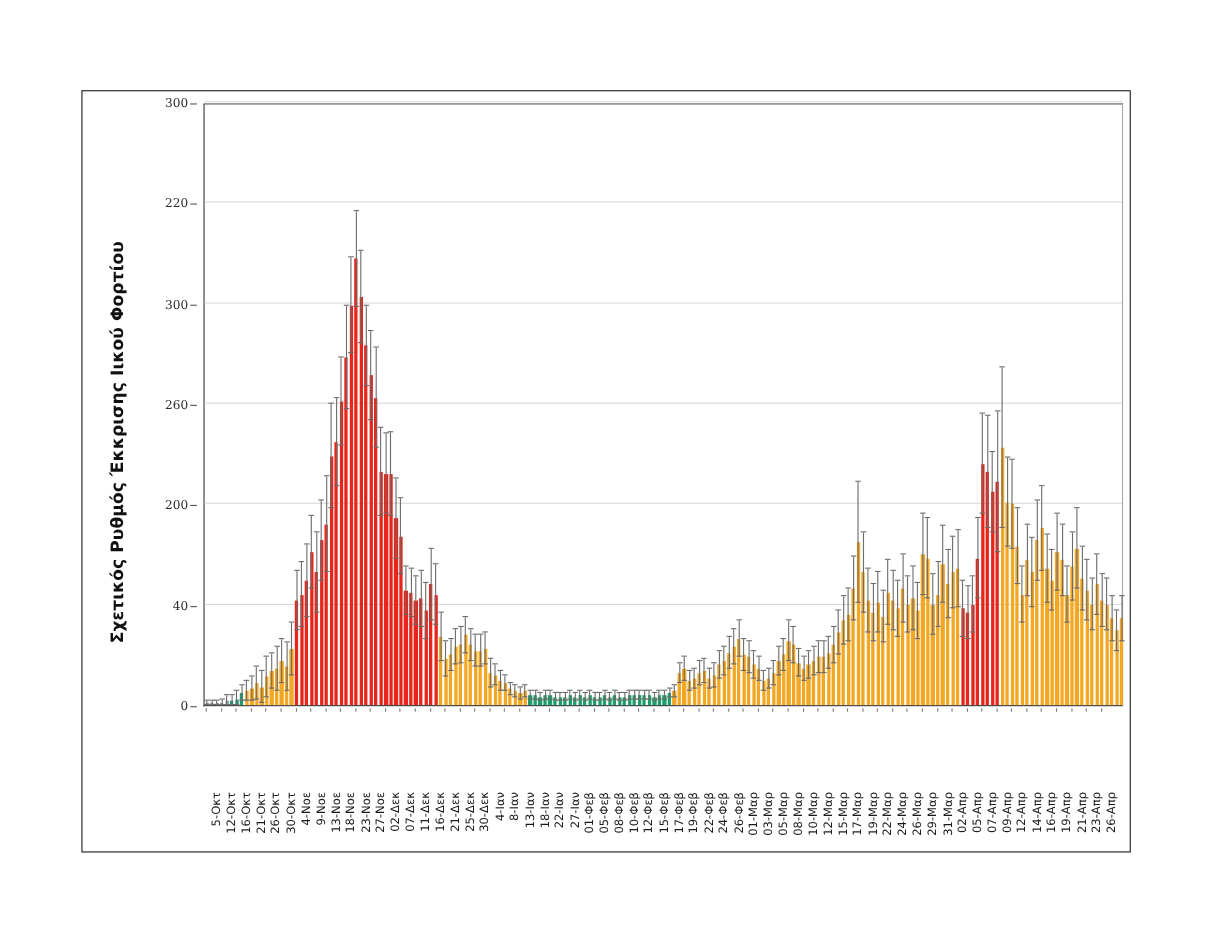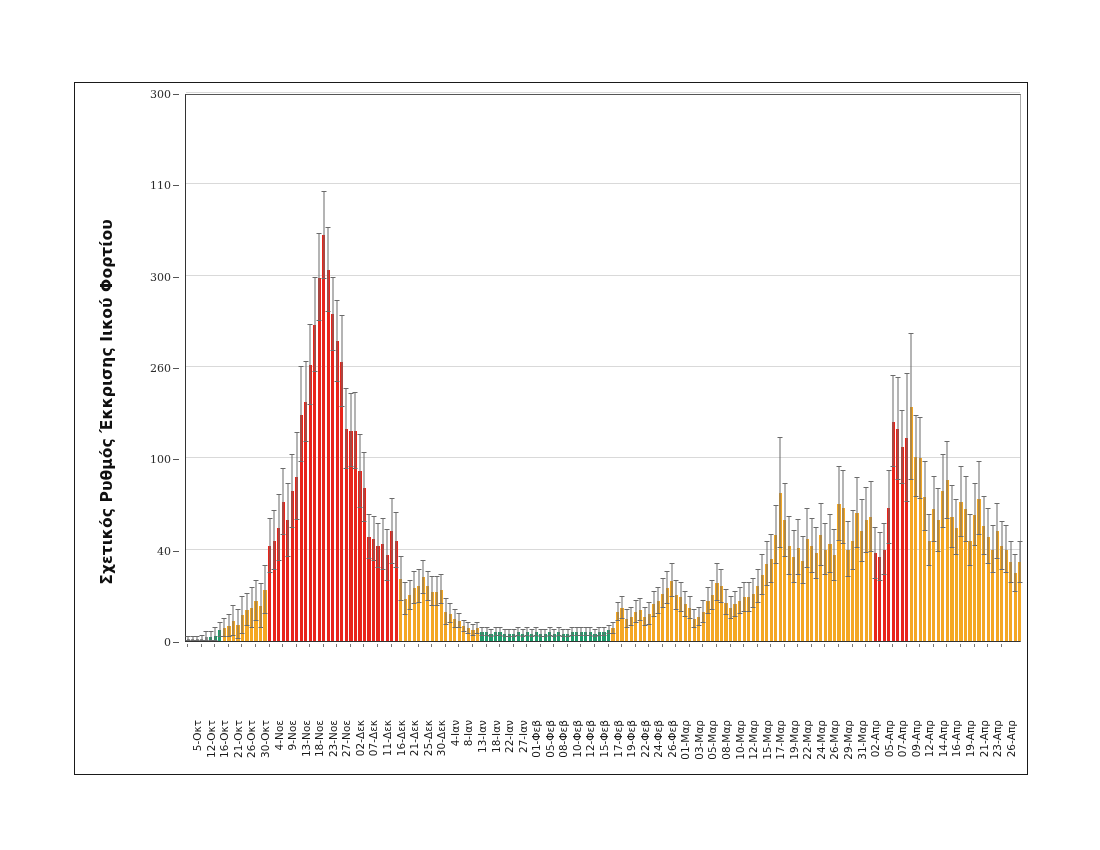--- a/index.html
+++ b/index.html
@@ -73,27 +73,27 @@
 
   <div id="chart-frame">
 
     <div id="y-axis-title">Σχετικός Ρυθμός Έκκρισης Ιικού Φορτίου</div>
 
     <div id="ytick-labels">
         <div class="ytick" style="top: 548px;">0</div>
         <div class="ytick-mark" style="top: 548px;"></div>
         <div class="ytick" style="top: 456.667px;">40</div>
         <div class="ytick-mark" style="top: 456.667px;"></div>
-        <div class="ytick" style="top: 365.333px;">100</div>
+        <div class="ytick" style="top: 365.333px;">200</div>
         <div class="ytick-mark" style="top: 365.333px;"></div>
         <div class="ytick" style="top: 274px;">260</div>
         <div class="ytick-mark" style="top: 274px;"></div>
         <div class="ytick" style="top: 182.667px;">300</div>
         <div class="ytick-mark" style="top: 182.667px;"></div>
-        <div class="ytick" style="top: 91.3333px;">110</div>
+        <div class="ytick" style="top: 91.3333px;">220</div>
         <div class="ytick-mark" style="top: 91.3333px;"></div>
         <div class="ytick" style="top: 0px;">300</div>
         <div class="ytick-mark" style="top: 0px;"></div>
       </div>
 
     <div id="plot-area">
       <div id="grid">
           <div class="gridline" style="bottom: 91.3333px;"></div>
           <div class="gridline" style="bottom: 182.667px;"></div>
           <div class="gridline" style="bottom: 274px;"></div>

